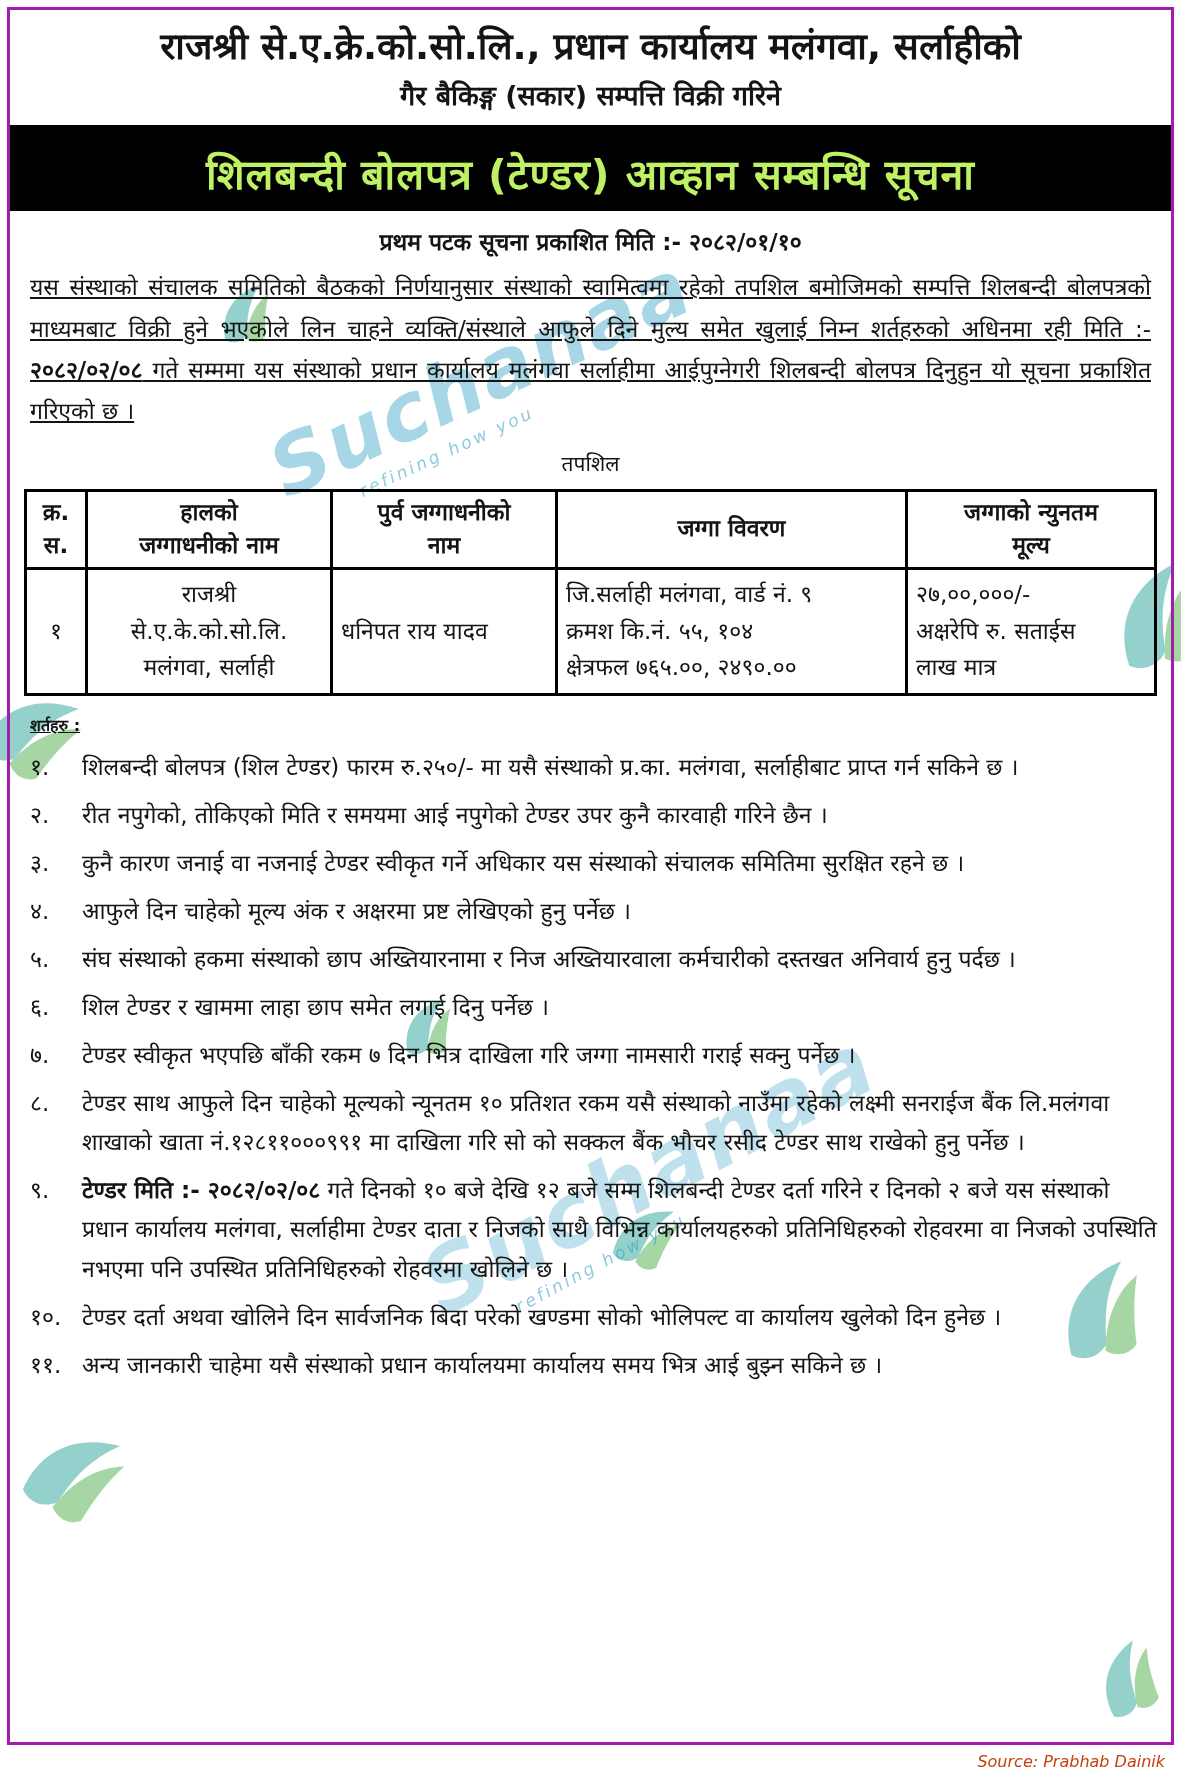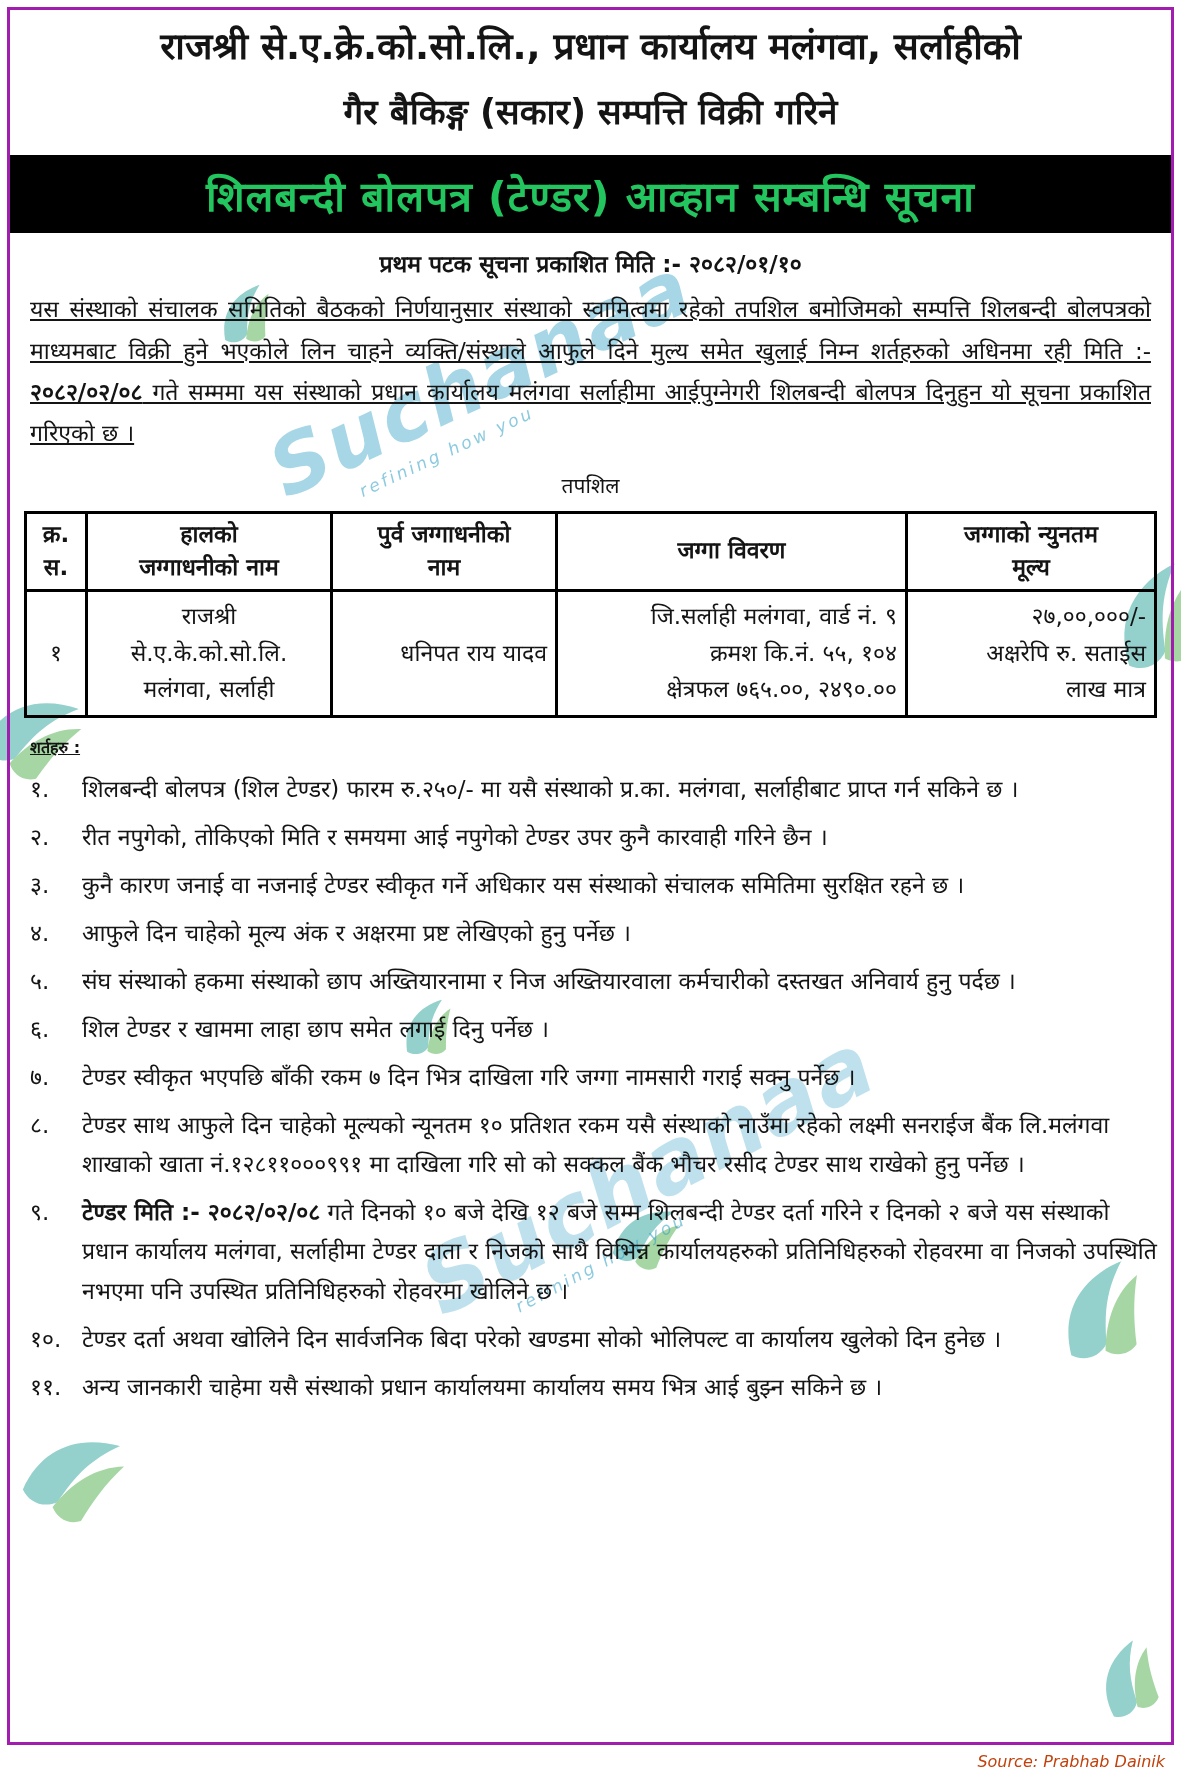--- a/index.html
+++ b/index.html
@@ -19,36 +19,36 @@
   .wm-text { font-size:80px; font-weight:bold; font-style:italic; opacity:.42; letter-spacing:2px; line-height:1; }
   .wm2 .wm-text { font-size:88px; opacity:.30; }
   .wm-tag { font-size:17px; font-style:italic; opacity:.55; letter-spacing:3px; padding-left:70px; margin-top:2px; }
   
   .frame {
     position:absolute; left:7px; right:7px; top:7px; bottom:32px;
     border:3px solid #a21caf; z-index:1; background:transparent;
   }
   .header { text-align:center; padding:14px 16px 2px; }
   .title { font-size:37px; font-weight:bold; line-height:1.25; }
-  .subtitle { font-size:35px; font-weight:bold; margin-top:17px; }
+  .subtitle { font-size:27px; font-weight:bold; margin-top:6px; }
   .banner {
-    background:#000; color:#22c55e; text-align:center;
+    background:#000; color:#bef264; text-align:center;
     font-size:41px; font-weight:bold; letter-spacing:1px;
-    padding:12px 4px 10px; margin-top:19px;
+    padding:20px 4px 10px; margin-top:10px;
   }
   .content { padding:0 14px; }
   .pubdate { text-align:center; font-weight:bold; font-size:23px; margin:14px 0 10px; }
   .intro { font-size:23px; line-height:1.8; text-align:justify; padding:0 6px;text-decoration:underline; }
   .intro .bold-date { font-weight:bold; }
   .detail-heading { text-align:center; font-weight:normal; font-size:21px; margin:16px 0 12px; }
   
   table { width:100%; border-collapse:collapse; table-layout:fixed; font-size:23px; background:transparent; }
   th, td { border:3px solid #000; padding:4px 8px; }
   th { font-weight:bold; text-align:center; vertical-align:middle; height:76px; line-height:1.45; }
-  td { vertical-align:middle; height:126px; line-height:1.6;text-align:right; }
+  td { vertical-align:middle; height:126px; line-height:1.6; }
   .col-sn { width:61px; }
   .col-owner { width:245px; }
   .col-former { width:225px; }
   .col-land { width:350px; }
   .td-center { text-align:center; }
   
   .cond-heading { font-size:16px; font-weight:bold; text-decoration:underline; margin:18px 0 12px; padding-left:6px; }
   .conditions { list-style:none; padding-left:6px; }
   .condition { display:flex; font-size:23px; line-height:1.7; margin-bottom:9px; }
   .c-num { flex:0 0 52px; }

